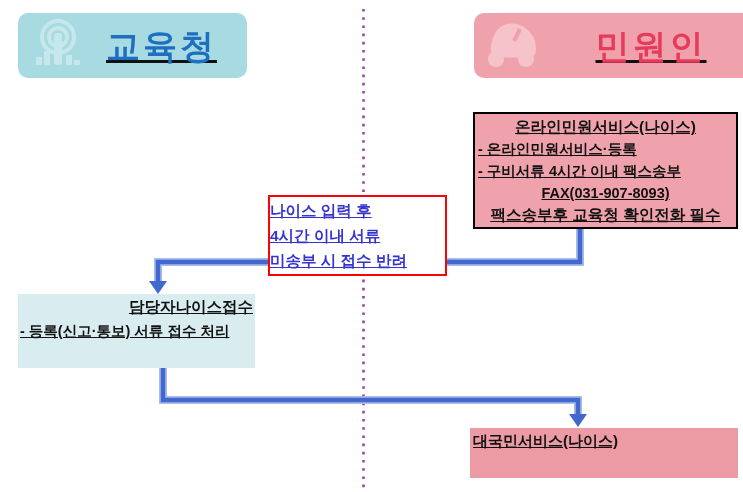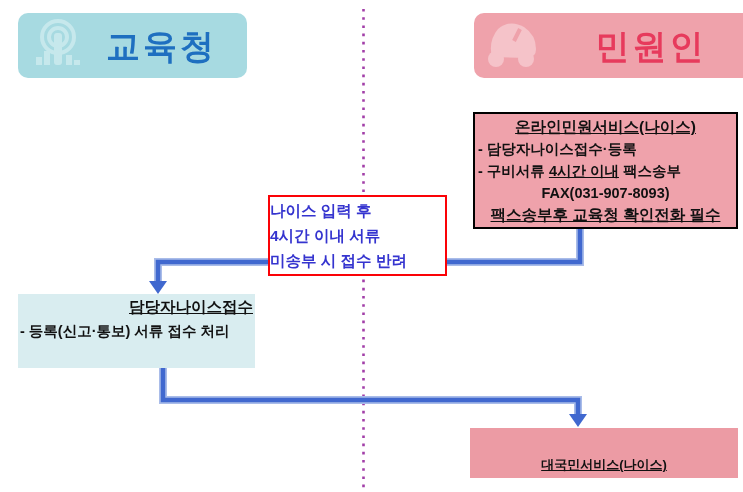--- a/index.html
+++ b/index.html
@@ -2,21 +2,21 @@
 <html><head>
 <meta charset="utf-8">
 <style>
   html,body{margin:0;padding:0;background:#ffffff;}
   body{font-family:"Liberation Sans","DejaVu Sans",sans-serif;}
   .canvas{
     position:relative;width:743px;height:492px;background:#ffffff;
     overflow:hidden;font-weight:bold;color:#111;
   }
   .layer-svg{position:absolute;left:0;top:0;z-index:1;}
-  .box{position:absolute;z-index:2;box-sizing:border-box;}
+  .box{position:absolute;z-index:2;box-sizing:border-box;text-decoration:underline;}
 
   
   .hdr{display:flex;align-items:center;border-radius:10px;}
   .hdr-left{left:18px;top:13px;width:229px;height:65px;background:#a7dae1;}
   .hdr-right{left:474px;top:13px;width:294px;height:65px;background:#efa2ab;}
   .hdr .icon{flex:0 0 auto;margin-left:10px;}
   .hdr .hdr-label{flex:1;text-align:center;font-size:34px;letter-spacing:3px;
     padding-right:14px;line-height:1;}
   .hdr-left .hdr-label{color:#1e6fc0;}
   .hdr-right .hdr-label{color:#e73a5c;}
@@ -37,21 +37,21 @@
 
   
   .box-receipt{left:18px;top:294px;width:237px;height:74px;background:#d9edf0;
     font-size:14.5px;line-height:24px;padding:1px 2px;}
   .box-receipt .t{display:block;text-align:right;text-decoration:underline;font-size:15.5px;}
   .box-receipt .l{display:block;text-align:left;white-space:nowrap;}
 
   
   .box-public{left:470px;top:428px;width:268px;height:50px;background:#ec9ba4;
     font-size:14.5px;line-height:24px;padding:1px 3px;}
-  .box-public .t{display:block;text-align:center;text-decoration:underline;font-size:13px;margin-top:24px;}
+  .box-public .t{display:block;text-align:left;text-decoration:underline;font-size:15px;}
   .box-public .l{display:block;text-align:left;white-space:nowrap;}
 </style>
 </head>
 <body>
 
 <div class="canvas">
 
   <svg class="layer-svg" width="743" height="492" viewBox="0 0 743 492">
 
     <line x1="363.5" y1="9" x2="363.5" y2="492" stroke="#a23fa8" stroke-width="2.6" stroke-dasharray="2.6 5.6"></line>
@@ -91,21 +91,21 @@
         <path d="M 36 12 L 30 24" stroke="#efa2ab" stroke-width="4" fill="none"></path>
         <circle cx="12" cy="42" r="8" fill="#f5c3c9"></circle>
         <circle cx="42" cy="42" r="8" fill="#f5c3c9"></circle>
       </svg>
     </span>
     <span class="hdr-label">민원인</span>
   </div>
 
   <div class="box box-online">
     <span class="t">온라인민원서비스(나이스)</span>
-    <span class="l">- 담당자나이스접수·등록</span>
+    <span class="l">- 온라인민원서비스·등록</span>
     <span class="l"><span>- 구비서류 </span><span class="uu">4시간 이내</span><span> 팩스송부</span></span>
     <span class="c">FAX(031-907-8093)</span>
     <span class="t">팩스송부후 교육청 확인전화 필수</span>
   </div>
 
   <div class="box box-middle">
     <span>나이스 입력 후</span>
     <span>4시간 이내 서류</span>
     <span>미송부 시 접수 반려</span>
   </div>

